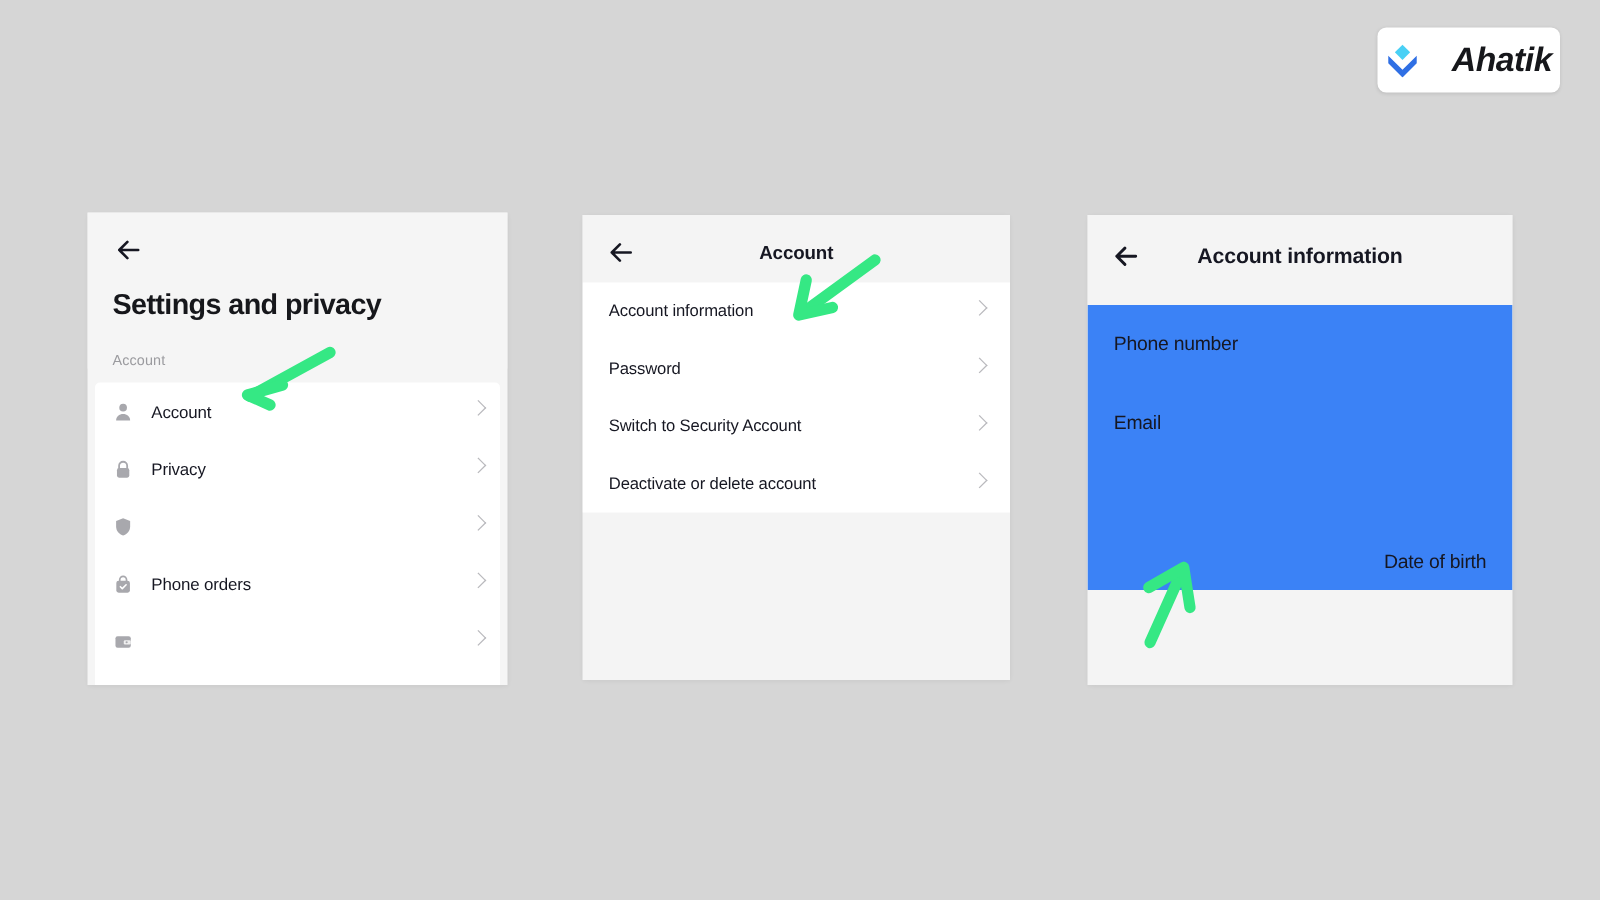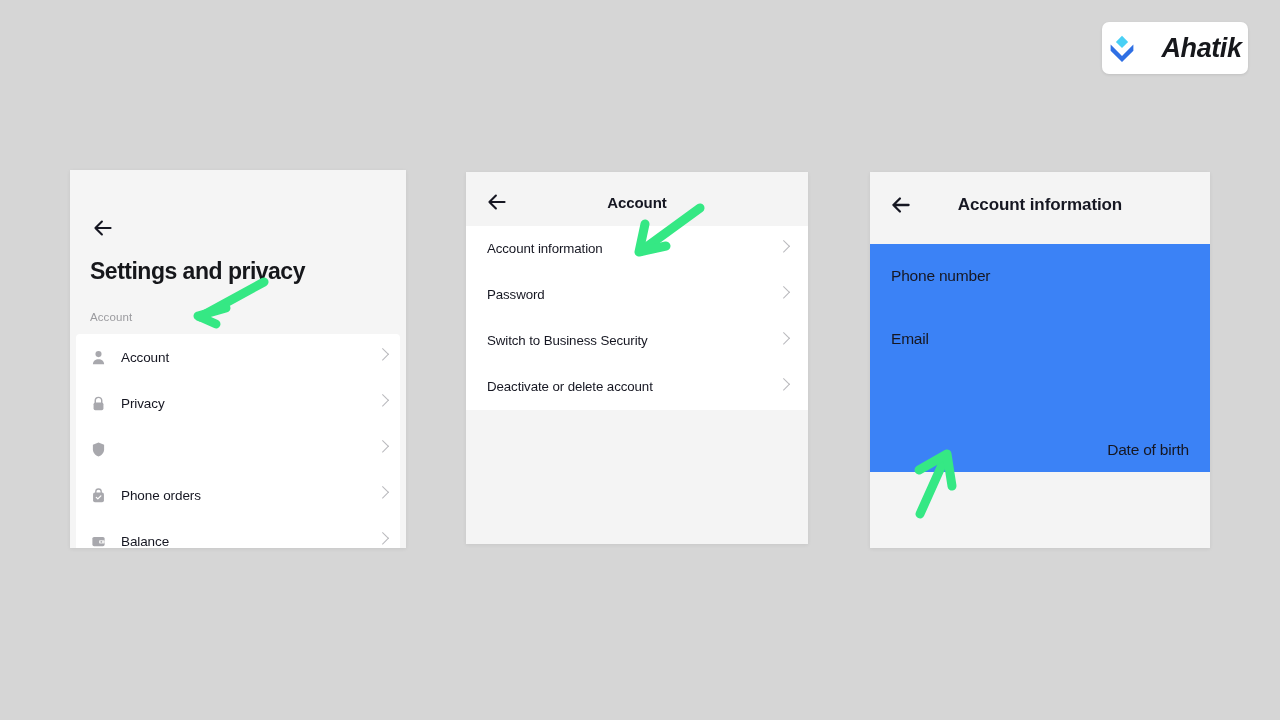--- a/index.html
+++ b/index.html
@@ -75,21 +75,20 @@
     font-size: 15px;
     font-weight: 700;
     color: #161722;
     letter-spacing: -0.1px;
   }
 
   
   #panel-1 .p1-top {
     background: #f5f5f5;
     padding: 12px 35px 0 20px;
-    margin-top: 28px;
   }
   #panel-1 .p1-backrow {
     height: 36px;
     display: flex;
     align-items: center;
   }
   .p1-title {
     font-size: 23px;
     font-weight: 700;
     color: #16171b;
@@ -273,21 +272,20 @@
       <span class="p1-row-label">Phone orders</span>
       <span class="chevron"></span>
     </div>
 
     <div class="p1-row">
       <svg class="p1-row-icon" viewBox="0 0 20 20">
         <rect x="2.8" y="4.6" width="14.4" height="11" rx="2" fill="#a8a8ad"></rect>
         <rect x="10.6" y="8.4" width="6.6" height="4" rx="1.2" fill="#efefef"></rect>
         <circle cx="13.3" cy="10.4" r="1" fill="#a8a8ad"></circle>
       </svg>
-      <span class="p1-row-label">Balance</span>
       <span class="chevron"></span>
     </div>
 
     <div class="p1-row">
       
       
       
     </div>
 
   </div>
@@ -311,21 +309,21 @@
       <span class="p2-row-label">Account information</span>
       <span class="chevron"></span>
     </div>
 
     <div class="p2-row">
       <span class="p2-row-label">Password</span>
       <span class="chevron"></span>
     </div>
 
     <div class="p2-row">
-      <span class="p2-row-label">Switch to Business Security</span>
+      <span class="p2-row-label">Switch to Security Account</span>
       <span class="chevron"></span>
     </div>
 
 
     <div class="p2-row">
       <span class="p2-row-label">Deactivate or delete account</span>
       <span class="chevron"></span>
     </div>
 
   </div>

